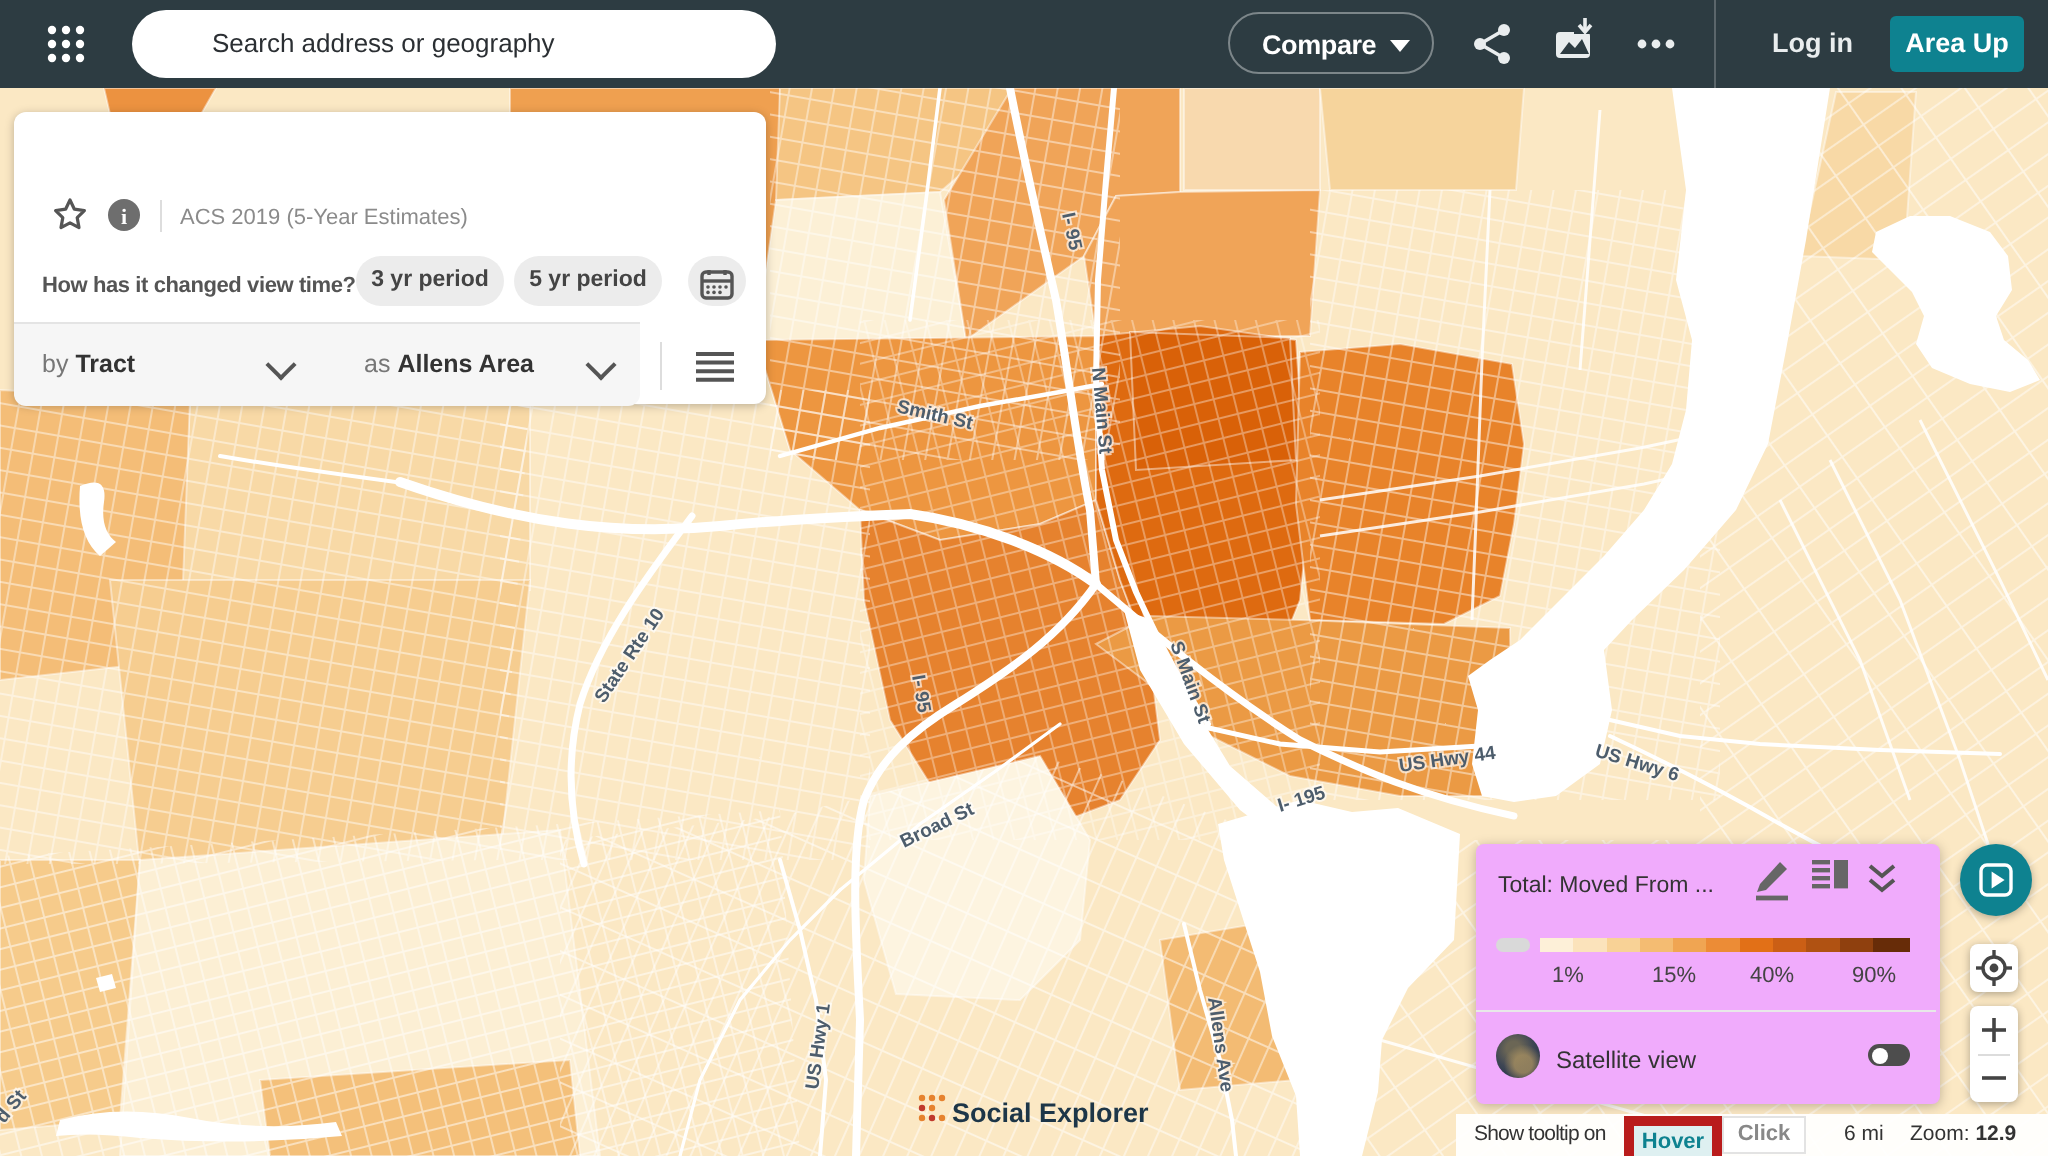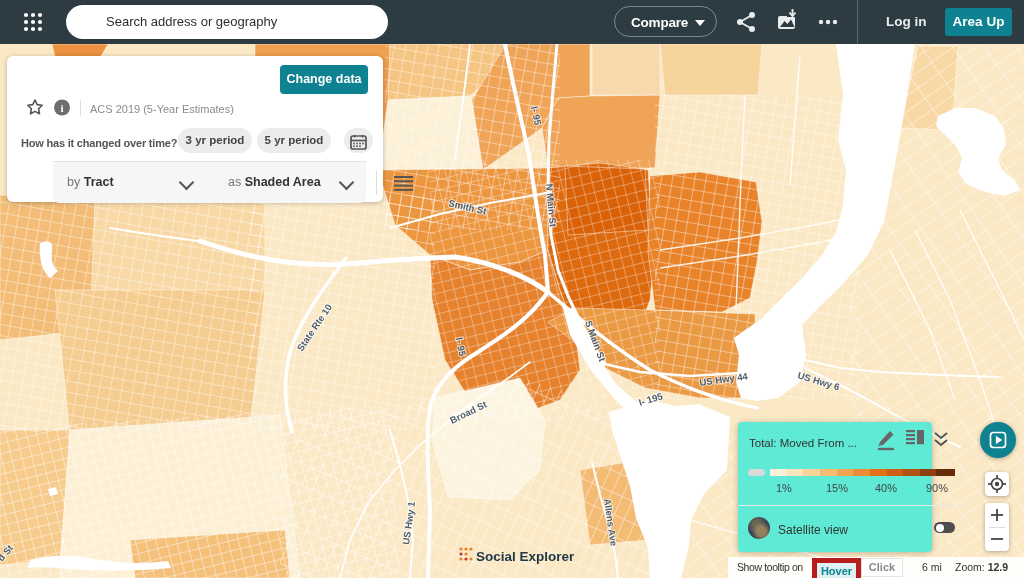--- a/index.html
+++ b/index.html
@@ -27,27 +27,27 @@
      color:#fff;font-weight:bold;font-size:12.5px;text-align:center;line-height:29px;}
   #acs{position:absolute;left:83px;top:47px;font-size:11px;color:#8b8b8b;}
   #r2div{position:absolute;left:73px;top:44px;width:1px;height:16px;background:#ddd;}
   #howtxt{position:absolute;left:14px;top:81px;font-size:11px;letter-spacing:-0.2px;font-weight:bold;color:#555;}
   .pill{position:absolute;top:72px;height:25px;background:#ececec;border-radius:13px;color:#444;
      font-size:11.5px;font-weight:bold;text-align:center;line-height:25px;}
   #p3{left:171px;width:74px;}
   #p5{left:250px;width:74px;}
   #pcal{position:absolute;left:337px;top:72px;width:29px;height:25px;background:#ececec;border-radius:13px;}
   #lbot{position:absolute;left:0;top:105px;width:313px;height:41px;background:#f6f6f6;border-top:1px solid #e4e4e4;
-     border-radius:0 0 6px 6px;font-size:12.5px;color:#777;margin-left:46px;}
+     border-radius:0 0 6px 6px;font-size:12.5px;color:#777;}
   #lbot b{color:#333;}
   .caret{position:absolute;width:9px;height:9px;border-left:2px solid #555;border-bottom:2px solid #555;
      transform:rotate(-45deg);}
   #lbotdiv{position:absolute;left:323px;top:9px;width:1px;height:24px;background:#ddd;}
   
-  #legend{position:absolute;left:738px;top:422px;width:194px;height:130px;background:#5eead4;border-radius:4px;
+  #legend{position:absolute;left:738px;top:422px;width:232px;height:130px;background:#f0abfc;border-radius:4px;
      box-shadow:0 1px 6px rgba(0,0,0,.25);z-index:10;}
   #legend .t{position:absolute;left:11px;top:15px;font-size:11.5px;color:#333;}
   #gbar{position:absolute;left:32px;top:47px;width:185px;height:7px;
      background:linear-gradient(to right,#fdf0d8 0 9%,#fbe3bb 9% 18%,#f8d296 18% 27%,#f4bc72 27% 36%,
        #f0a552 36% 45%,#ec8c36 45% 54%,#e27017 54% 63%,#cb5f15 63% 72%,#b05212 72% 81%,
        #8f400e 81% 90%,#672c08 90% 100%);}
   #gpill{position:absolute;left:10px;top:47px;width:17px;height:7px;border-radius:4px;background:#d9d9d9;}
   .glab{position:absolute;top:60px;font-size:11px;color:#444;}
   #lgdiv{position:absolute;left:0px;top:83px;width:230px;height:1px;background:#e8e8e8;}
   #satthumb{position:absolute;left:10px;top:95px;width:22px;height:22px;border-radius:50%;
@@ -239,21 +239,20 @@
   <div id="compare">Compare<span class="car"></span></div>
   <div id="search">
       <span class="ph">Search address or geography</span>
     </div>
   <span class="tbtxt" id="login">Log in</span>
   <div id="signup">Area Up</div>
   <div id="tbdiv"></div>
 </div>
 
 <div id="lcard">
-  <div id="chdata">Change data</div>
   <svg width="376" height="146" style="position:absolute;left:0;top:0;z-index:2">
     <path d="M28 44 l2.2 4.6 5 .7 -3.6 3.5 .9 5 -4.5 -2.4 -4.5 2.4 .9 -5 -3.6 -3.5 5 -.7 z" fill="none" stroke="#555" stroke-width="1.6" stroke-linejoin="round"></path>
     <circle cx="55" cy="51.5" r="8" fill="#6e6e6e"></circle>
     <text x="55" y="56" font-size="11" font-weight="bold" fill="#fff" text-anchor="middle" font-family="Liberation Serif">i</text>
     <g transform="translate(344,79)">
       <rect x="0" y="1" width="15" height="13" rx="2" fill="none" stroke="#555" stroke-width="1.7"></rect>
       <line x1="0" y1="5.5" x2="15" y2="5.5" stroke="#555" stroke-width="1.7"></line>
       <line x1="3.5" y1="0" x2="3.5" y2="2.5" stroke="#555" stroke-width="1.7"></line>
       <line x1="11.5" y1="0" x2="11.5" y2="2.5" stroke="#555" stroke-width="1.7"></line>
       <g fill="#555">
@@ -262,28 +261,28 @@
           <circle cx="9" cy="8.5" r=".9"></circle>
           <circle cx="12" cy="8.5" r=".9"></circle>
       <circle cx="3" cy="11.2" r=".9"></circle>
           <circle cx="6" cy="11.2" r=".9"></circle>
           <circle cx="9" cy="11.2" r=".9"></circle>
         </g>
     </g>
   </svg>
   <div id="r2div"></div>
   <div id="acs">ACS 2019 (5-Year Estimates)</div>
-  <div id="howtxt">How has it changed over time?</div>
+  <div id="howtxt">How has it changed view time?</div>
   <div class="pill" id="p3">3 yr period</div>
   <div class="pill" id="p5">5 yr period</div>
   <div id="pcal"></div>
   <div id="lbot">
     <span style="position:absolute;left:14px;top:13px;">by <b>Tract</b></span>
     <span class="caret" style="left:128px;top:15px;"></span>
-    <span style="position:absolute;left:175px;top:13px;">as <b>Shaded Area</b></span>
+    <span style="position:absolute;left:175px;top:13px;">as <b>Allens Area</b></span>
     <span class="caret" style="left:288px;top:15px;"></span>
     <div id="lbotdiv"></div>
     <svg width="20" height="16" style="position:absolute;left:341px;top:14px;">
       <g stroke="#555" stroke-width="2">
           <line x1="0" y1="1" x2="19" y2="1"></line>
           <line x1="0" y1="5.3" x2="19" y2="5.3"></line>
           <line x1="0" y1="9.6" x2="19" y2="9.6"></line>
           <line x1="0" y1="13.9" x2="19" y2="13.9"></line>
         </g>
     </svg>

